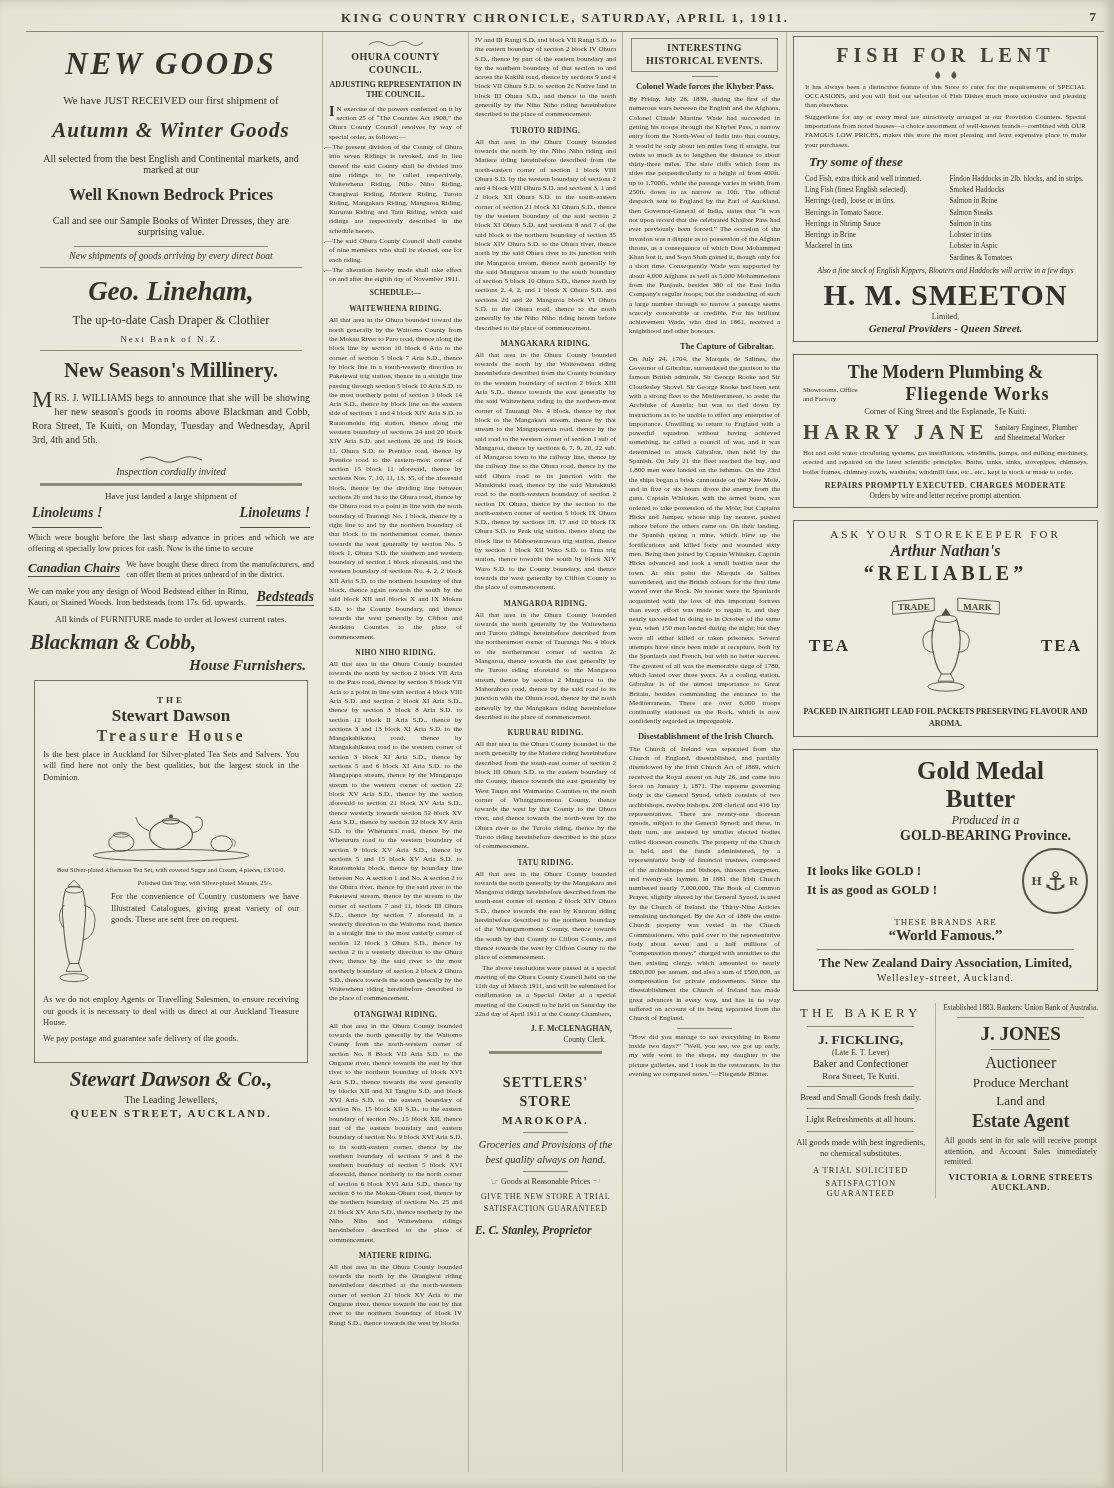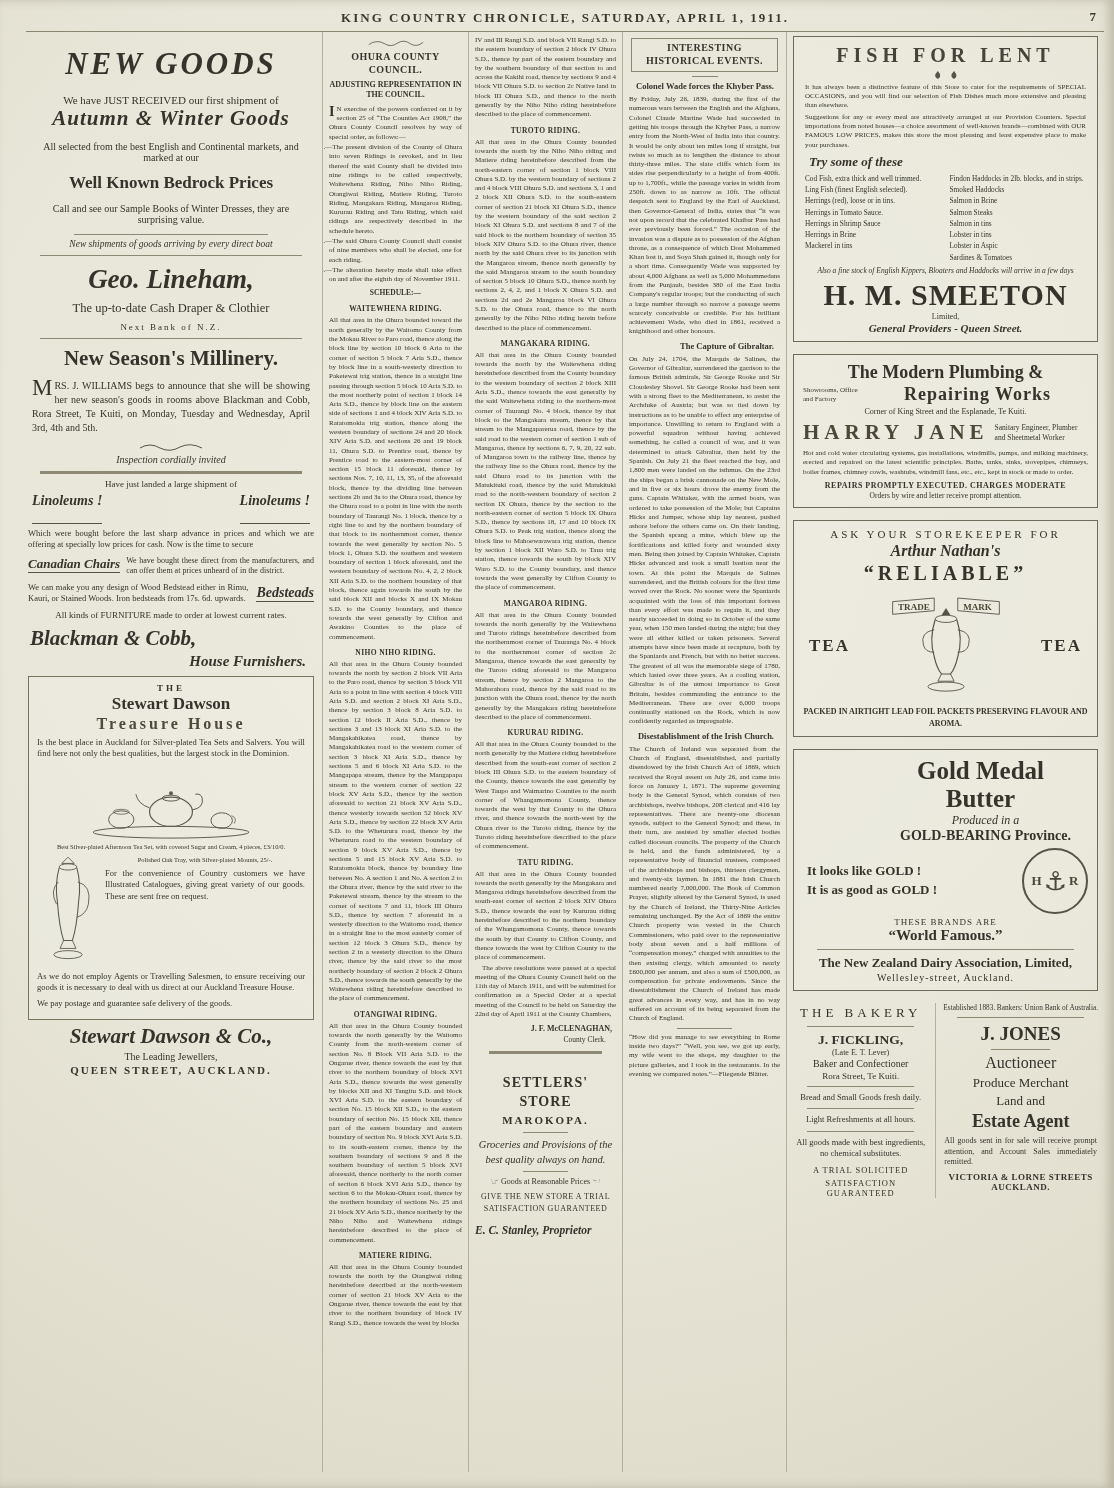--- a/index.html
+++ b/index.html
@@ -24,48 +24,48 @@
 .tiny{font-size:7px;line-height:1.33;text-align:justify}
 .tiny p{margin:0 0 1px;text-indent:7px}
 .tiny p.noind{text-indent:0}
 .hang{margin-left:9px;text-indent:-9px !important}
 .dropcap::first-letter{float:left;font-size:205%;line-height:.8;padding:1px 2px 0 0;font-weight:bold}
 .ride-head{font-size:7.5px;font-weight:bold;text-align:center;letter-spacing:.4px;margin:6px 0 2px}
 .box{border:1px solid #6f6b5a;padding:7px 9px;margin:0 0 12px;background:rgba(255,255,255,.12)}
 svg{display:block}
 
 .ng-title{font-size:31px;font-weight:bold;font-style:italic;text-align:center;letter-spacing:3px;margin:10px 0 12px}
-.ng-l1{font-size:11px;text-align:center;margin-bottom:0}
+.ng-l1{font-size:11px;text-align:center;margin-bottom:12px}
 .ng-l2{font-size:21px;font-weight:bold;text-align:center;letter-spacing:1px;margin-bottom:10px;font-style:italic}
 .ng-l3{font-size:10px;text-align:center;margin:0 10px 10px}
 .ng-l4{font-size:17px;font-weight:bold;text-align:center;margin-bottom:10px}
 .ng-l5{font-size:10px;text-align:center;margin:0 14px 9px}
 .ng-l6{font-size:9.5px;font-style:italic;text-align:center;margin-bottom:6px}
 .lh-name{font-size:27px;font-weight:bold;font-style:italic;text-align:center;margin:8px 0 6px}
 .lh-tag{font-size:12.5px;text-align:center;margin-bottom:6px}
 .lh-loc{font-size:9px;text-align:center;letter-spacing:2px;margin-bottom:6px}
 .mil-title{font-size:21px;font-weight:bold;text-align:center;margin:7px 0 8px}
 .mil-body{font-size:10px;line-height:1.4;text-align:justify;margin:0 6px 7px}
 .mil-body::first-letter{float:left;font-size:230%;line-height:.8;padding-right:2px}
 .mil-foot{font-size:10px;font-style:italic;text-align:center;margin-bottom:6px}
 .bc-title{font-size:24px;font-weight:bold;font-style:italic;text-align:center;margin:6px 0 4px}
 .bc-sub{font-size:9px;text-align:center;margin-bottom:4px}
 .lino-row{display:flex;justify-content:space-between;margin:0 6px 4px}
-.lino{font-size:14px;font-weight:bold;font-style:italic;border-bottom:1px solid #55524a;padding-bottom:14px}
+.lino{font-size:14px;font-weight:bold;font-style:italic;border-bottom:1px solid #55524a;padding-bottom:6px}
 .bc-body{font-size:8.5px;line-height:1.35;text-align:justify;margin:0 2px 5px}
 .chairs-row{display:flex;gap:6px;margin:0 2px 5px}
 .chairs-t{font-size:13px;font-weight:bold;font-style:italic;border-bottom:1px solid #55524a;white-space:nowrap;align-self:flex-start}
 .chairs-b{font-size:8px;line-height:1.3;text-align:justify}
 .beds-row{display:flex;gap:8px;margin:0 2px 5px;align-items:center}
 .beds-b{font-size:8.5px;line-height:1.35;text-align:justify;flex:1}
 .beds-t{font-size:14px;font-weight:bold;font-style:italic;border-bottom:1px solid #55524a;white-space:nowrap}
 .bc-furn{font-size:9px;text-align:center;margin:2px 8px 6px}
 .bc-name2{font-size:21px;font-weight:bold;font-style:italic;margin:2px 0 2px 4px}
 .bc-tag2{font-size:15px;font-weight:bold;font-style:italic;text-align:right;margin:0 10px 6px}
-.sd-box{border:1px solid #77735f;padding:6px 8px;margin:6px 2px 4px;background:rgba(255,255,255,.15)}
+.sd-box{border:1px solid #77735f;padding:14px 8px;margin:6px 8px 4px;background:rgba(255,255,255,.15)}
 .sd-the{font-size:9px;font-weight:bold;text-align:center;letter-spacing:3px}
 .sd-t1{font-size:17px;font-weight:bold;text-align:center;margin:1px 0}
 .sd-t2{font-size:16px;font-weight:bold;text-align:center;letter-spacing:3px;color:#4e4a3a;margin-bottom:4px}
 .sd-intro{font-size:8.5px;line-height:1.35;text-align:justify;margin-bottom:4px}
 .sd-cap{font-size:6.5px;text-align:center;line-height:1.25;margin:1px 8px 4px}
 .sd-figrow{display:flex;gap:6px;align-items:flex-start}
 .sd-para{font-size:8.5px;line-height:1.35;text-align:justify;margin-bottom:4px}
 .sd-name{font-size:21px;font-weight:bold;font-style:italic;text-align:center;margin:4px 0 2px}
 .sd-tag{font-size:10px;text-align:center;margin-bottom:2px}
 .sd-addr{font-size:11px;font-weight:bold;text-align:center;letter-spacing:2px;margin-bottom:4px}
@@ -383,21 +383,21 @@
         <div class="fish-also">Also a fine stock of English Kippers, Bloaters and Haddocks will arrive in a few days</div>
         <div class="smeeton">H. M. SMEETON</div>
         <div class="sm-ltd">Limited,</div>
         <div class="sm-tag">General Providers  -  Queen Street.</div>
       </div>
 
       <div class="box">
         <div class="pl-t1">The Modern Plumbing &amp;</div>
         <div class="pl-row">
           <div class="pl-show">Showrooms, Office and Factory</div>
-          <div class="pl-t2">Repairing Works</div>
+          <div class="pl-t2">Fliegende Works</div>
         </div>
         <div class="pl-corner">Corner of King Street and the Esplanade, Te Kuiti.</div>
         <div class="pl-namerow">
           <div class="pl-name">HARRY JANE</div>
           <div class="pl-role">Sanitary Engineer, Plumber and Sheetmetal Worker</div>
         </div>
         <p class="pl-body">Hot and cold water circulating systems, gas installations, windmills, pumps, and milking machinery, erected and repaired on the latest scientific principles. Baths, tanks, sinks, stovepipes, chimneys, boiler frames, chimney cowls, washtubs, windmill fans, etc., etc., kept in stock or made to order.</p>
         <div class="pl-rep">REPAIRS PROMPTLY EXECUTED.  CHARGES MODERATE</div>
         <div class="pl-ord">Orders by wire and letter receive prompt attention.</div>
       </div>

